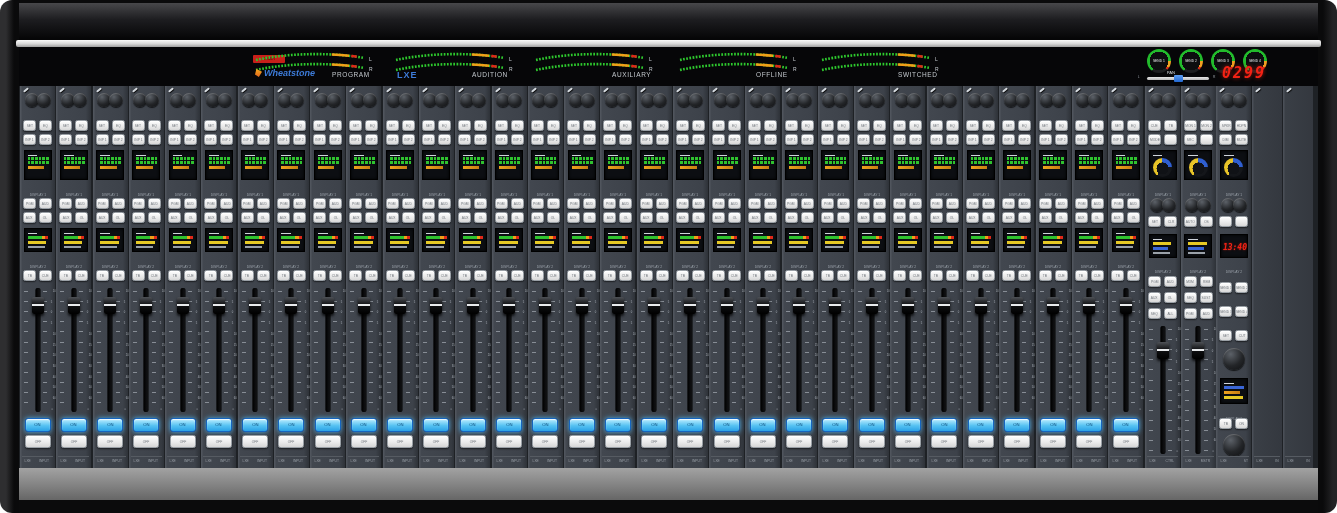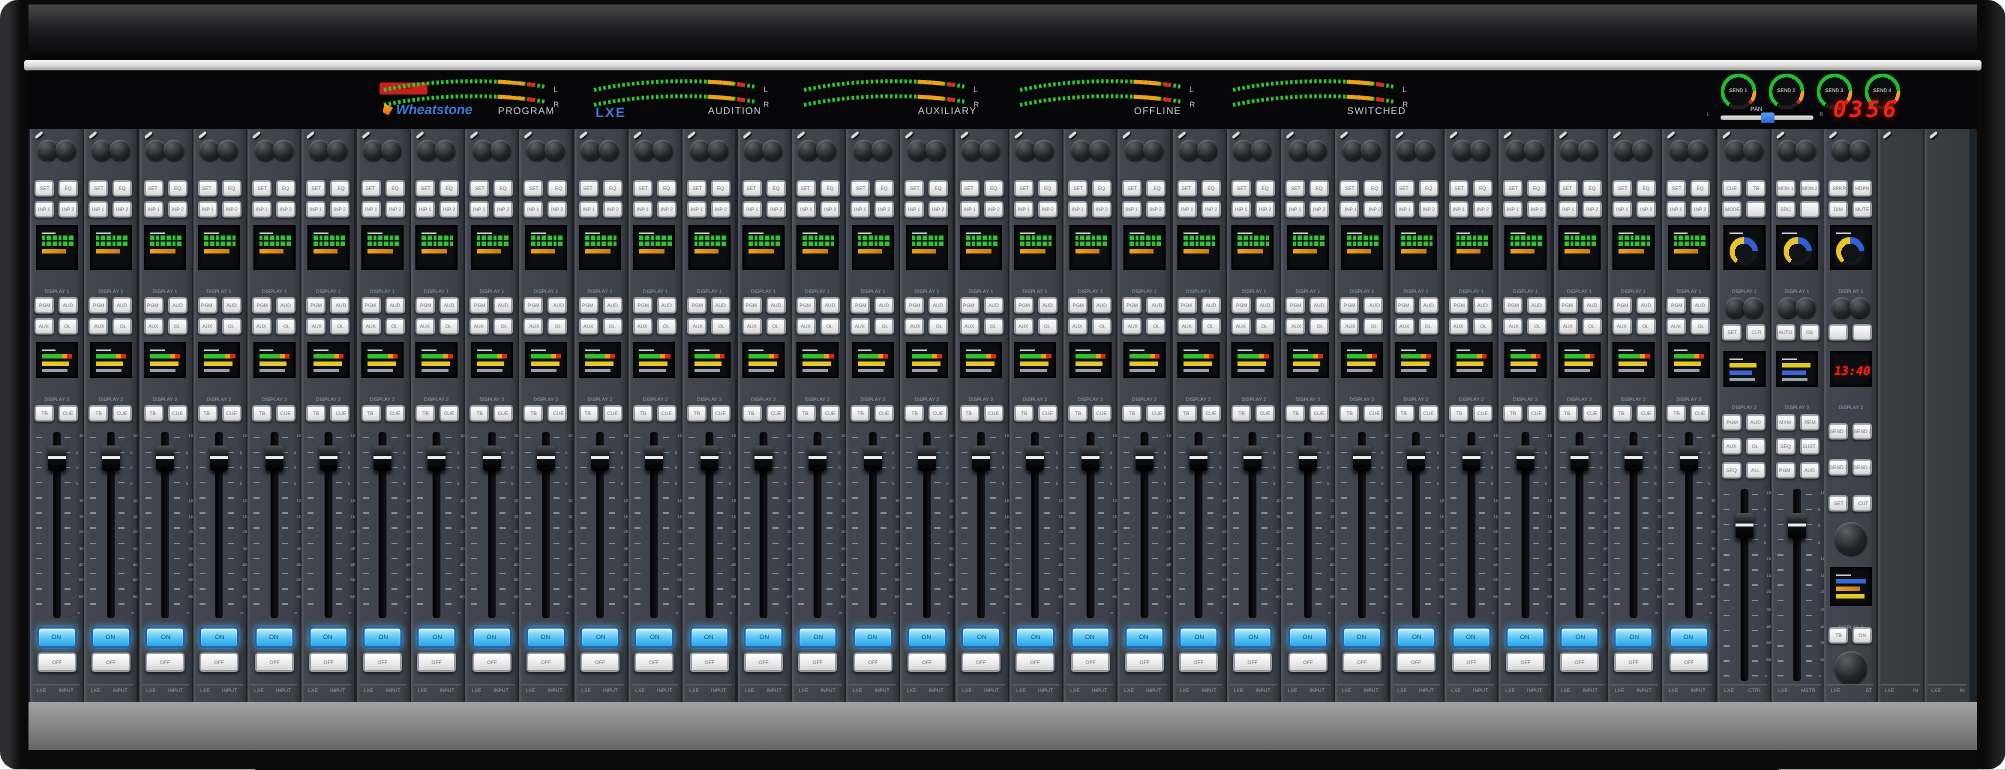--- a/index.html
+++ b/index.html
@@ -201,21 +201,21 @@
         <div class="sendknob" style="left: 1224px; top: 2px;">
           <span class="t">SEND 4</span>
         </div>
       </div>
     <div class="panlabel t2" style="left:1146px;top:23px">PAN</div>
     <div class="panend t" style="left:1118px;top:27px">L</div>
     <div class="pantrack" style="left:1128px;top:30px;width:62px">
       <div class="panthumb" style="left:27px"></div>
     </div>
     <div class="panend t" style="left:1193px;top:27px">R</div>
-    <div class="timer" style="left:1203px;top:17px">0356</div>
+    <div class="timer" style="left:1203px;top:17px">0299</div>
   </div>
 
   <div class="surface" id="strips">
       <div class="strip" style="left: 1px;">
         <div class="screw"></div>
         <div class="knobs" style="top: 7px;">
           <div class="knob"></div>
           <div class="knob"></div>
         </div>
         <div class="brow" style="top: 34px;">

